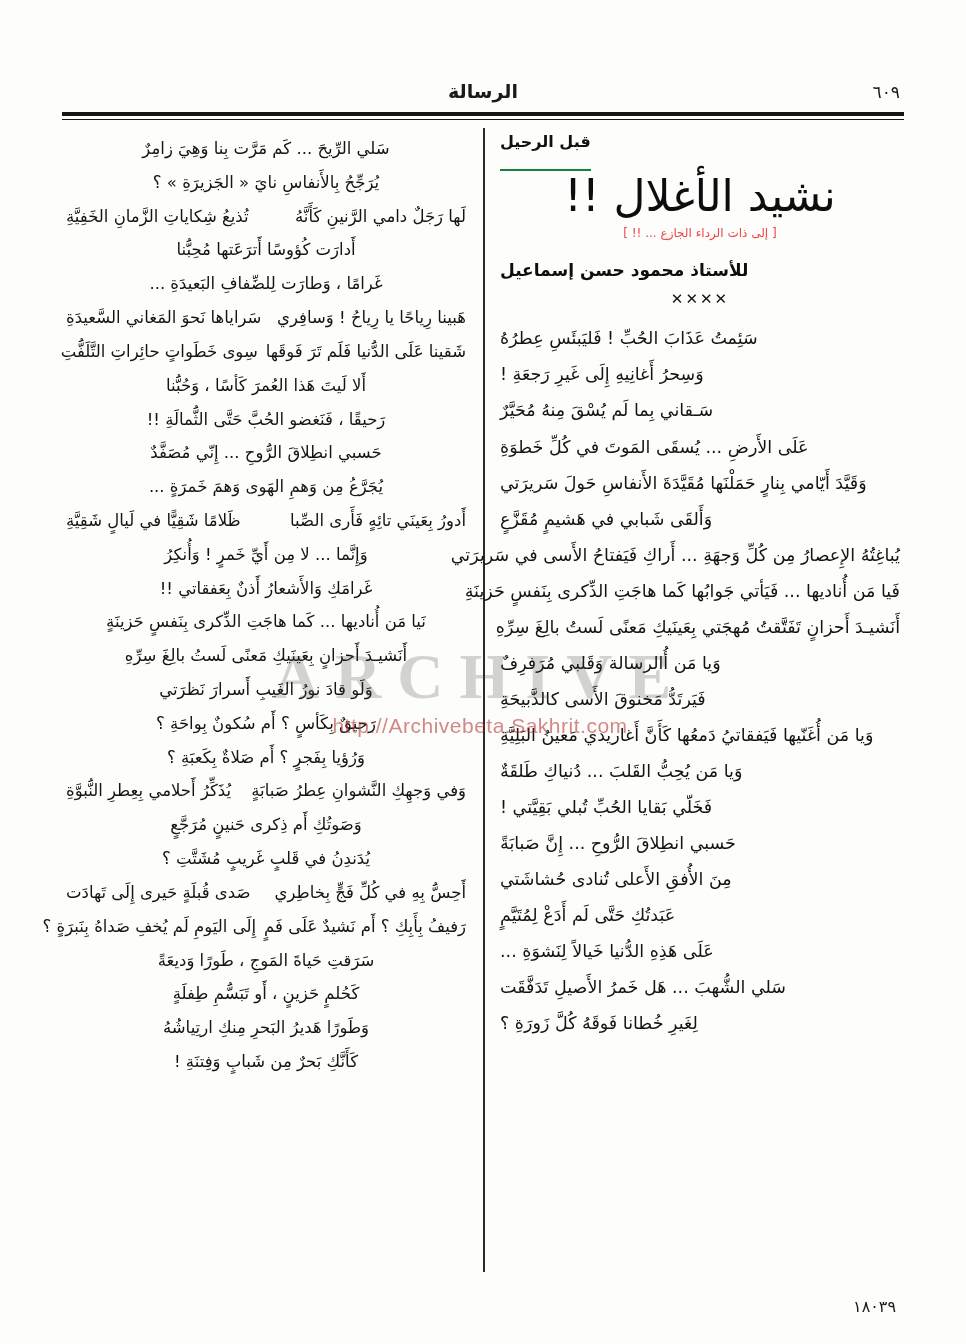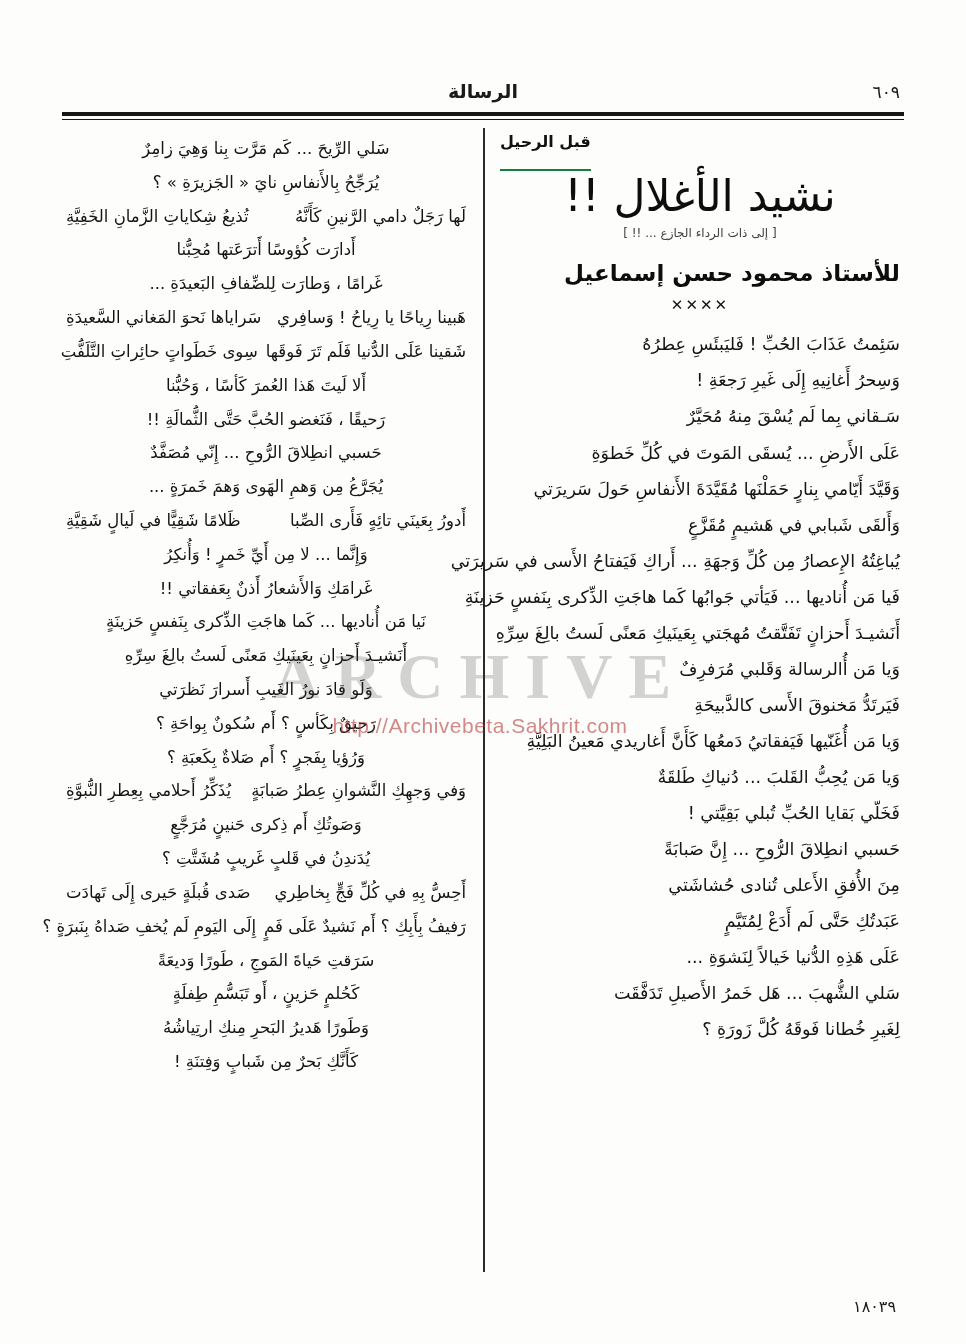--- a/index.html
+++ b/index.html
@@ -108,26 +108,26 @@
     font-size: 44px;
     font-weight: normal;
     color: #0d0d0d;
     margin-top: 18px;
     letter-spacing: -1px;
     line-height: 1.1;
   }
   .dedication {
     text-align: center;
     font-size: 12px;
-    color: #404040;
+    color: #ef4444;
     margin-top: 6px;
   }
   .byline {
-    text-align: right;
-    font-size: 23px;
+    text-align: left;
+    font-size: 17px;
     font-weight: bold;
     color: #0d0d0d;
     margin-top: 20px;
   }
   .ornament {
     text-align: center;
     font-size: 15px;
     letter-spacing: 2px;
     color: #111;
     margin-top: 10px;
@@ -137,21 +137,21 @@
   
   .verses {
     margin-top: 4px;
   }
   .verse {
     font-size: 17.5px;
     line-height: 2.06;
     color: #141414;
     white-space: nowrap;
   }
-  .verse.right-col { text-align: right; }
+  .verse.right-col { text-align: left; }
 
   
   .bayt {
     display: flex;
     justify-content: space-between;
     font-size: 16.5px;
     line-height: 2.05;
     color: #141414;
     white-space: nowrap;
   }

